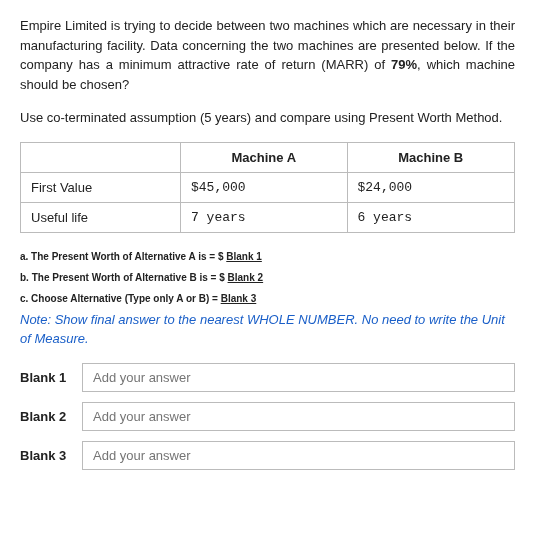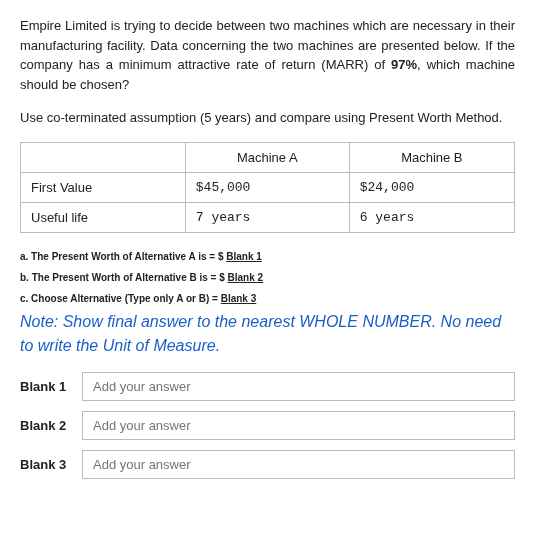--- a/index.html
+++ b/index.html
@@ -30,21 +30,21 @@
       border-collapse: collapse;
       margin-bottom: 14px;
       font-size: 13px;
     }
     table td, table th {
       border: 1px solid #bbb;
       padding: 7px 10px;
     }
     table thead td {
       background: #fff;
-      font-weight: normal;
+      font-weight: bold;
       text-align: center;
       margin-top: 22px;
     }
     table tbody td:first-child {
       font-weight: normal;
     }
     table tbody td:not(:first-child) {
       text-align: left;
       font-family: Liberation Mono, monospace;
     }
@@ -55,21 +55,21 @@
     .questions p {
       margin-bottom: 2px;
     }
     .underline {
       text-decoration: underline;
     }
     .note {
       color: #1a5fc8;
       font-style: italic;
       margin-bottom: 14px;
-      font-size: 16px;
+      font-size: 13px;
       line-height: 1.5;
     }
     .blank-row {
       display: flex;
       align-items: center;
       margin-bottom: 10px;
     }
     .blank-label {
       font-weight: bold;
       font-size: 13px;
@@ -83,21 +83,21 @@
       font-size: 13px;
       color: #8b5cf6;
       outline: none;
       background: #fff;
     }
   </style>
 </head>
 <body>
 
 <p class="intro-text">
-  Empire Limited is trying to decide between two machines which are necessary in their manufacturing facility. Data concerning the two machines are presented below. If the company has a minimum attractive rate of return (MARR) of <strong>97%</strong>, which machine should be chosen?
+  Empire Limited is trying to decide between two machines which are necessary in their manufacturing facility. Data concerning the two machines are presented below. If the company has a minimum attractive rate of return (MARR) of <strong>79%</strong>, which machine should be chosen?
 </p>
 
 <p class="instruction">
   Use co-terminated assumption (5 years) and compare using Present Worth Method.
 </p>
 
 <table>
   <thead>
     <tr>
       <td></td>

